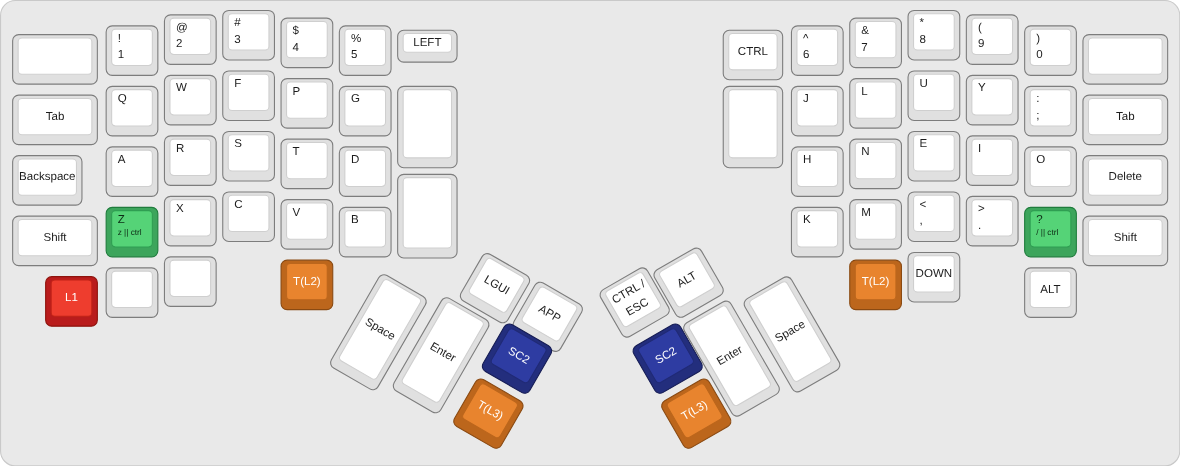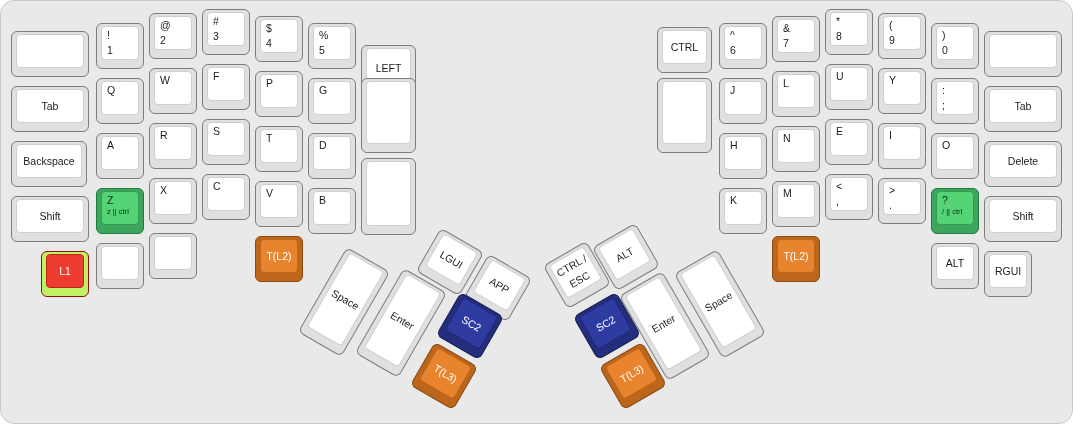--- a/index.html
+++ b/index.html
@@ -39,21 +39,21 @@
     flex-direction: column;
     align-items: center;
     justify-content: center;
     padding: 0;
     text-align: center;
   }
   .label-main { display: block; }
   .label-line2 { display: block; margin-top: 3px; }
   .label-sub { display: block; font-size: 7.5px; margin-top: 2px; white-space: nowrap; }
 
-  .key-red { background: #bef264; border-color: #8e130c; }
+  .key-red { background: #b91c1c; border-color: #8e130c; }
   .key-red .key-top { background: #ee3d2e; border-color: #c02317; color: #ffffff; }
 
   .key-green { background: #3da55c; border-color: #1f7c3c; }
   .key-green .key-top { background: #55d377; border-color: #2f9e52; color: #0d2b15; }
 
   .key-blue { background: #232e7d; border-color: #161d55; }
   .key-blue .key-top { background: #2e3ca2; border-color: #202a76; color: #ffffff; }
 
   .key-orange { background: #bc661c; border-color: #8a4a12; }
   .key-orange .key-top { background: #e8842e; border-color: #bc661c; color: #ffffff; }
@@ -63,21 +63,21 @@
 
 <div class="board" style="background: rgb(233, 233, 233);">
     <div class="key" style="left: 10px; top: 30px; width: 78px; height: 46px;">
       <div class="key-top center"></div>
     </div>
     <div class="key" style="left: 10px; top: 85px; width: 78px; height: 46px;">
       <div class="key-top center">
         <span class="label-main">Tab</span>
       </div>
     </div>
-    <div class="key" style="left: 10px; top: 140px; width: 76px; height: 46px;">
+    <div class="key" style="left: 10px; top: 140px; width: 64px; height: 46px;">
       <div class="key-top center">
         <span class="label-main">Backspace</span>
       </div>
     </div>
     <div class="key" style="left: 10px; top: 195px; width: 78px; height: 46px;">
       <div class="key-top center">
         <span class="label-main">Shift</span>
       </div>
     </div>
     <div class="key key-red" style="left: 40px; top: 250px; width: 48px; height: 46px;">
@@ -195,21 +195,21 @@
     <div class="key" style="left: 307px; top: 132px; width: 48px; height: 46px;">
       <div class="key-top">
         <span class="label-main">D</span>
       </div>
     </div>
     <div class="key" style="left: 307px; top: 187px; width: 48px; height: 46px;">
       <div class="key-top">
         <span class="label-main">B</span>
       </div>
     </div>
-    <div class="key" style="left: 360px; top: 44px; width: 55px; height: 52px;">
+    <div class="key" style="left: 360px; top: 26px; width: 55px; height: 30px;">
       <div class="key-top center">
         <span class="label-main">LEFT</span>
       </div>
     </div>
     <div class="key" style="left: 360px; top: 77px; width: 55px; height: 75px;">
       <div class="key-top"></div>
     </div>
     <div class="key" style="left: 360px; top: 157px; width: 55px; height: 77px;">
       <div class="key-top"></div>
     </div>
@@ -344,20 +344,25 @@
       <div class="key-top">
         <span class="label-main">E</span>
       </div>
     </div>
     <div class="key" style="left: 824px; top: 173px; width: 48px; height: 46px;">
       <div class="key-top">
         <span class="label-main">&lt;</span>
         <span class="label-line2">,</span>
       </div>
     </div>
+    <div class="key" style="left: 824px; top: 228px; width: 48px; height: 46px;">
+      <div class="key-top center">
+        <span class="label-main">DOWN</span>
+      </div>
+    </div>
     <div class="key" style="left: 877px; top: 12px; width: 48px; height: 46px;">
       <div class="key-top">
         <span class="label-main">(</span>
         <span class="label-line2">9</span>
       </div>
     </div>
     <div class="key" style="left: 877px; top: 67px; width: 48px; height: 46px;">
       <div class="key-top">
         <span class="label-main">Y</span>
       </div>
@@ -412,18 +417,13 @@
     <div class="key" style="left: 983px; top: 140px; width: 78px; height: 46px;">
       <div class="key-top center">
         <span class="label-main">Delete</span>
       </div>
     </div>
     <div class="key" style="left: 983px; top: 195px; width: 78px; height: 46px;">
       <div class="key-top center">
         <span class="label-main">Shift</span>
       </div>
     </div>
-    <div class="key" style="left: 983px; top: 250px; width: 48px; height: 46px;">
-      <div class="key-top center">
-        <span class="label-main">RGUI</span>
-      </div>
-    </div>
   </div>
 
 </body></html>

